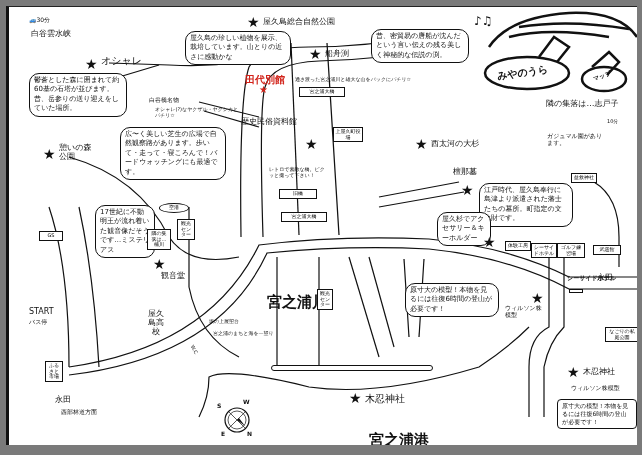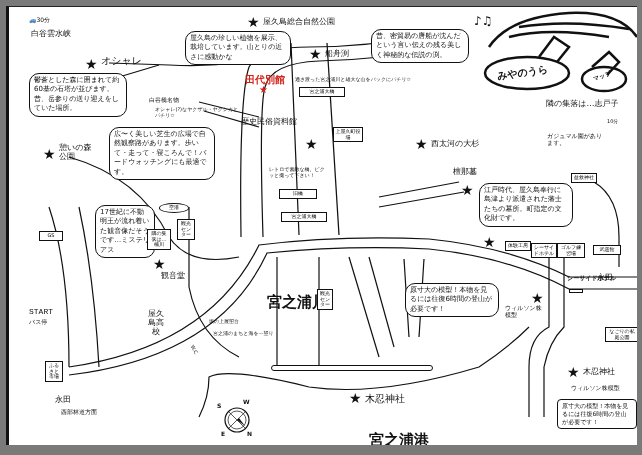--- a/index.html
+++ b/index.html
@@ -109,40 +109,41 @@
 
     <div class="red-label" style="left:236px;top:66px;text-align:center;">田代別館</div>
     <div class="star red" style="left:250px;top:78px;">★</div>
 
     <div class="t xs" style="left:286px;top:70px;width:140px;white-space:normal;">通さ渡った宮之浦川と雄大な山をバックにパチリ☆</div>
     <div class="box" style="left:290px;top:80px;width:42px;">宮之浦大橋</div>
     <div class="box" style="left:272px;top:205px;width:42px;">宮之浦大橋</div>
 
     <div class="star" style="left:34px;top:140px;">★</div>
     <div class="t" style="left:50px;top:136px;width:40px;white-space:normal;">憩いの森公園</div>
-    <div class="bubble" style="left:100px;top:120px;width:96px;">広〜く美しい芝生の広場で自然観察路があります。歩いて・走って・寝ころんで！バードウォッチングにも最適です。</div>
+    <div class="bubble" style="left:111px;top:120px;width:96px;">広〜く美しい芝生の広場で自然観察路があります。歩いて・走って・寝ころんで！バードウォッチングにも最適です。</div>
 
     <div class="t" style="left:232px;top:110px;">歴史民俗資料館</div>
     <div class="star" style="left:296px;top:130px;">★</div>
     <div class="t xs" style="left:260px;top:160px;width:56px;white-space:normal;">レトロで素敵な橋。ピクッと撮って下さい！</div>
     <div class="box" style="left:270px;top:182px;width:34px;">旧橋</div>
 
     <div class="box" style="left:324px;top:120px;width:26px;">上屋久町役場</div>
 
     <div class="star" style="left:406px;top:130px;">★</div>
     <div class="t" style="left:422px;top:132px;">西太河の大杉</div>
 
     <div class="t" style="left:537px;top:92px;width:80px;white-space:normal;">隣の集落は…志戸子</div>
     <div class="t xs" style="left:598px;top:112px;">10分</div>
     <div class="t sm" style="left:538px;top:126px;width:60px;white-space:normal;">ガジュマル園があります。</div>
 
     <div class="t" style="left:444px;top:160px;">檀那墓</div>
     <div class="star" style="left:452px;top:176px;">★</div>
     <div class="bubble" style="left:470px;top:176px;width:84px;">江戸時代、屋久島奉行に島津より派遣された藩士たちの墓所。町指定の文化財です。</div>
 
+    <div class="bubble" style="left:428px;top:205px;width:44px;">屋久杉でアクセサリー＆キーホルダー</div>
     <div class="star" style="left:474px;top:228px;">★</div>
     <div class="box" style="left:496px;top:234px;width:22px;">体験工房</div>
     <div class="t xs" style="left:522px;top:228px;"></div>
     <div class="box" style="left:522px;top:236px;width:22px;">シーサイドホテル</div>
     <div class="box" style="left:548px;top:236px;width:24px;">ゴルフ練習場</div>
 
     <div class="box" style="left:562px;top:166px;width:22px;">益救神社</div>
     <div class="box" style="left:584px;top:238px;width:24px;">武道館</div>
 
     <div class="bubble" style="left:86px;top:198px;width:50px;">17世紀に不動明王が流れ着いた観音像だそうです…ミステリアス</div>
@@ -152,21 +153,21 @@
     <div class="box" style="left:138px;top:222px;width:20px;">隣の集落は…楠川</div>
     <div class="box" style="left:168px;top:212px;width:14px;">観光センター</div>
     <div class="box" style="left:30px;top:224px;width:20px;">GS</div>
 
     <div class="t" style="left:136px;top:302px;width:22px;white-space:normal;text-align:center;">屋久島高校</div>
 
     <div class="t xs" style="left:200px;top:312px;">坂の上展望台</div>
     <div class="t xs" style="left:204px;top:324px;width:64px;white-space:normal;">宮之浦のまちと海を一望り</div>
     <div class="t xs" style="left:180px;top:340px;transform:rotate(60deg);">W.C</div>
 
-    <div class="t" style="left:20px;top:300px;width:32px;white-space:normal;font-family:Liberation Mono, monospace;">START</div>
+    <div class="t" style="left:20px;top:300px;width:32px;white-space:normal;">START</div>
     <div class="t sm" style="left:20px;top:312px;">バス停</div>
     <div class="box" style="left:36px;top:354px;width:14px;">ふるさと市場</div>
 
     <div class="t" style="left:46px;top:388px;">永田</div>
     <div class="t sm" style="left:52px;top:402px;">西部林道方面</div>
 
     <div class="printed" style="left:258px;top:286px;">宮之浦川</div>
     <div class="box" style="left:308px;top:282px;width:12px;">観光センター</div>
     <div class="printed" style="left:360px;top:424px;">宮之浦港</div>
 

